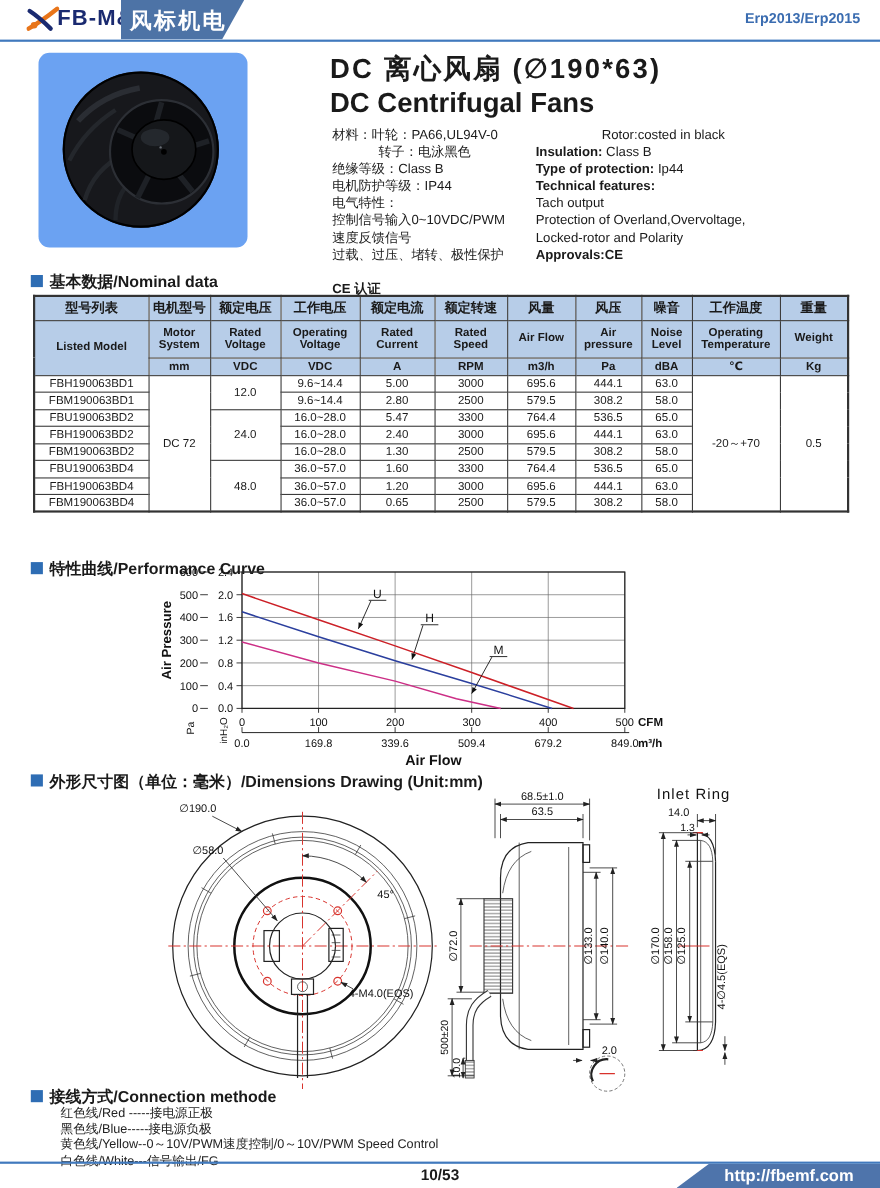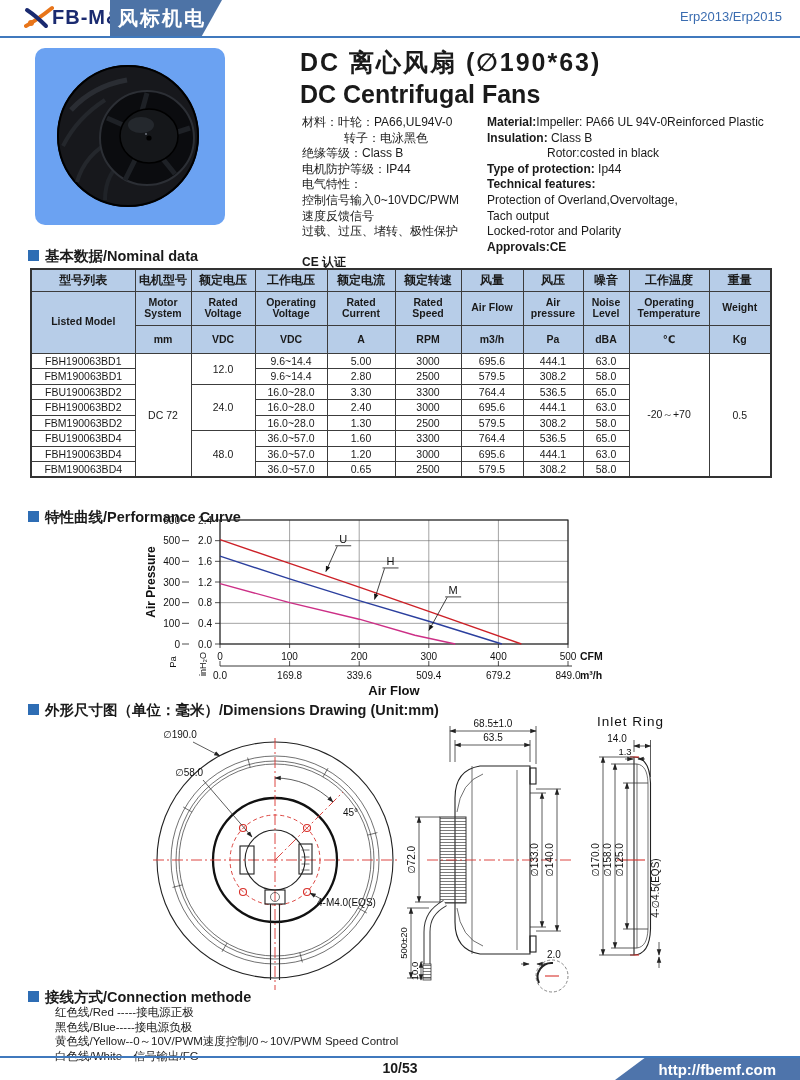--- a/index.html
+++ b/index.html
@@ -11,21 +11,21 @@
   body{position:relative;background:#fff;font-family:"Liberation Sans","DejaVu Sans",sans-serif;color:#1a1a1a;overflow:hidden;}
   .abs{position:absolute;}
 
   
   .hdr-rule{left:0;top:36px;width:800px;height:2px;background:var(--rule);}
   .brand{left:52px;top:6px;font-size:20px;font-weight:bold;color:var(--brand);letter-spacing:1px;}
   .brand sup{font-size:9px;}
   .banner{left:110px;top:0;width:112px;height:36px;background:var(--banner);
     clip-path:polygon(0 0,100% 0,82% 100%,0 100%);color:#fff;font-size:20px;font-weight:bold;
     letter-spacing:2px;display:flex;align-items:center;padding-left:8px;}
-  .erp{right:18px;top:9px;font-size:13px;font-weight:normal;color:var(--erp);}
+  .erp{right:18px;top:9px;font-size:13px;font-weight:bold;color:var(--erp);}
 
   
   .prod-img{left:35px;top:48px;width:190px;height:177px;background:var(--img_bg);border-radius:10px;}
   .title-cn{left:300px;top:46px;font-size:25px;font-weight:bold;letter-spacing:2px;}
   .title-en{left:300px;top:80px;font-size:25px;font-weight:bold;}
   .spec-col{top:115px;font-size:12px;line-height:15.6px;}
   .spec-cn{left:302px;width:190px;}
   .spec-en{left:487px;width:305px;}
   .spec-cn .line.indent{padding-left:42px;}
   .spec-en .line.indent{padding-left:60px;}
@@ -37,21 +37,21 @@
   .sec .sq{display:inline-block;width:11px;height:11px;background:var(--accent);margin-right:6px;}
 
   
   table{border-collapse:collapse;table-layout:fixed;width:740px;}
   #spec-table{left:30px;top:268px;}
   th,td{border:1px solid #3c3c3c;text-align:center;vertical-align:middle;overflow:hidden;padding:0 1px;}
   table{border:2px solid #333;}
   thead th{background:var(--thead);font-weight:bold;}
   .cnrow th{height:22px;font-size:12px;}
   .enrow th{height:34px;font-size:10.5px;line-height:11.5px;}
-  .unitrow th{height:28px;font-size:10.5px;margin-top:44px;}
+  .unitrow th{height:16px;font-size:10.5px;margin-top:44px;}
   tbody td{height:15.5px;font-size:10.5px;background:#fff;}
 
   
   .conn-lines{left:55px;top:1005px;font-size:11.5px;line-height:14.5px;color:#222;}
 
   
   .ftr-rule{left:0;top:1056px;width:800px;height:2px;background:var(--rule);}
   .page-num{left:0;top:1060px;width:800px;text-align:center;font-size:14px;font-weight:bold;}
   .url-box{right:0;top:1058px;width:185px;height:22px;background:var(--url_bg);
     clip-path:polygon(16% 0,100% 0,100% 100%,0 100%);color:#fff;font-size:15px;font-weight:bold;
@@ -105,27 +105,26 @@
   <div class="line indent">转子：电泳黑色</div>
   <div class="line">绝缘等级：Class B</div>
   <div class="line">电机防护等级：IP44</div>
   <div class="line">电气特性：</div>
   <div class="line">控制信号输入0~10VDC/PWM</div>
   <div class="line">速度反馈信号</div>
   <div class="line">过载、过压、堵转、极性保护</div>
   <div class="line ce">CE 认证</div>
 </div>
 <div class="abs spec-col spec-en">
-  <div class="line"><b>Material:</b><span>Impeller: PA66 UL 94V-0Reinforced Plastic</span></div>
+  <div class="line indent"><b></b><span>Rotor:costed in black</span></div>
   <div class="line"><b>Insulation:</b><span> Class B</span></div>
-  <div class="line indent"><b></b><span>Rotor:costed in black</span></div>
   <div class="line"><b>Type of protection:</b><span> Ip44</span></div>
   <div class="line"><b>Technical features:</b><span></span></div>
+  <div class="line"><b></b><span>Tach output</span></div>
   <div class="line"><b></b><span> Protection of  Overland,Overvoltage,</span></div>
-  <div class="line"><b></b><span>Tach output</span></div>
   <div class="line"><b></b><span> Locked-rotor  and Polarity</span></div>
   <div class="line"><b>Approvals:CE</b><span></span></div>
 </div>
 
 <div class="abs sec" style="left:28px;top:247px;">
   <span class="sq"></span><span>基本数据</span>/<span>Nominal data</span>
 </div>
 
 <table id="spec-table" class="abs">
   <colgroup>
@@ -201,21 +200,21 @@
         <td>2.80</td>
         <td>2500</td>
         <td>579.5</td>
         <td>308.2</td>
         <td>58.0</td>
       </tr>
     <tr>
         <td>FBU190063BD2</td>
         <td rowspan="3">24.0</td>
         <td>16.0~28.0</td>
-        <td>3.30</td>
+        <td>5.47</td>
         <td>3300</td>
         <td>764.4</td>
         <td>536.5</td>
         <td>65.0</td>
       </tr>
     <tr>
         <td>FBH190063BD2</td>
         <td>16.0~28.0</td>
         <td>2.40</td>
         <td>3000</td>

